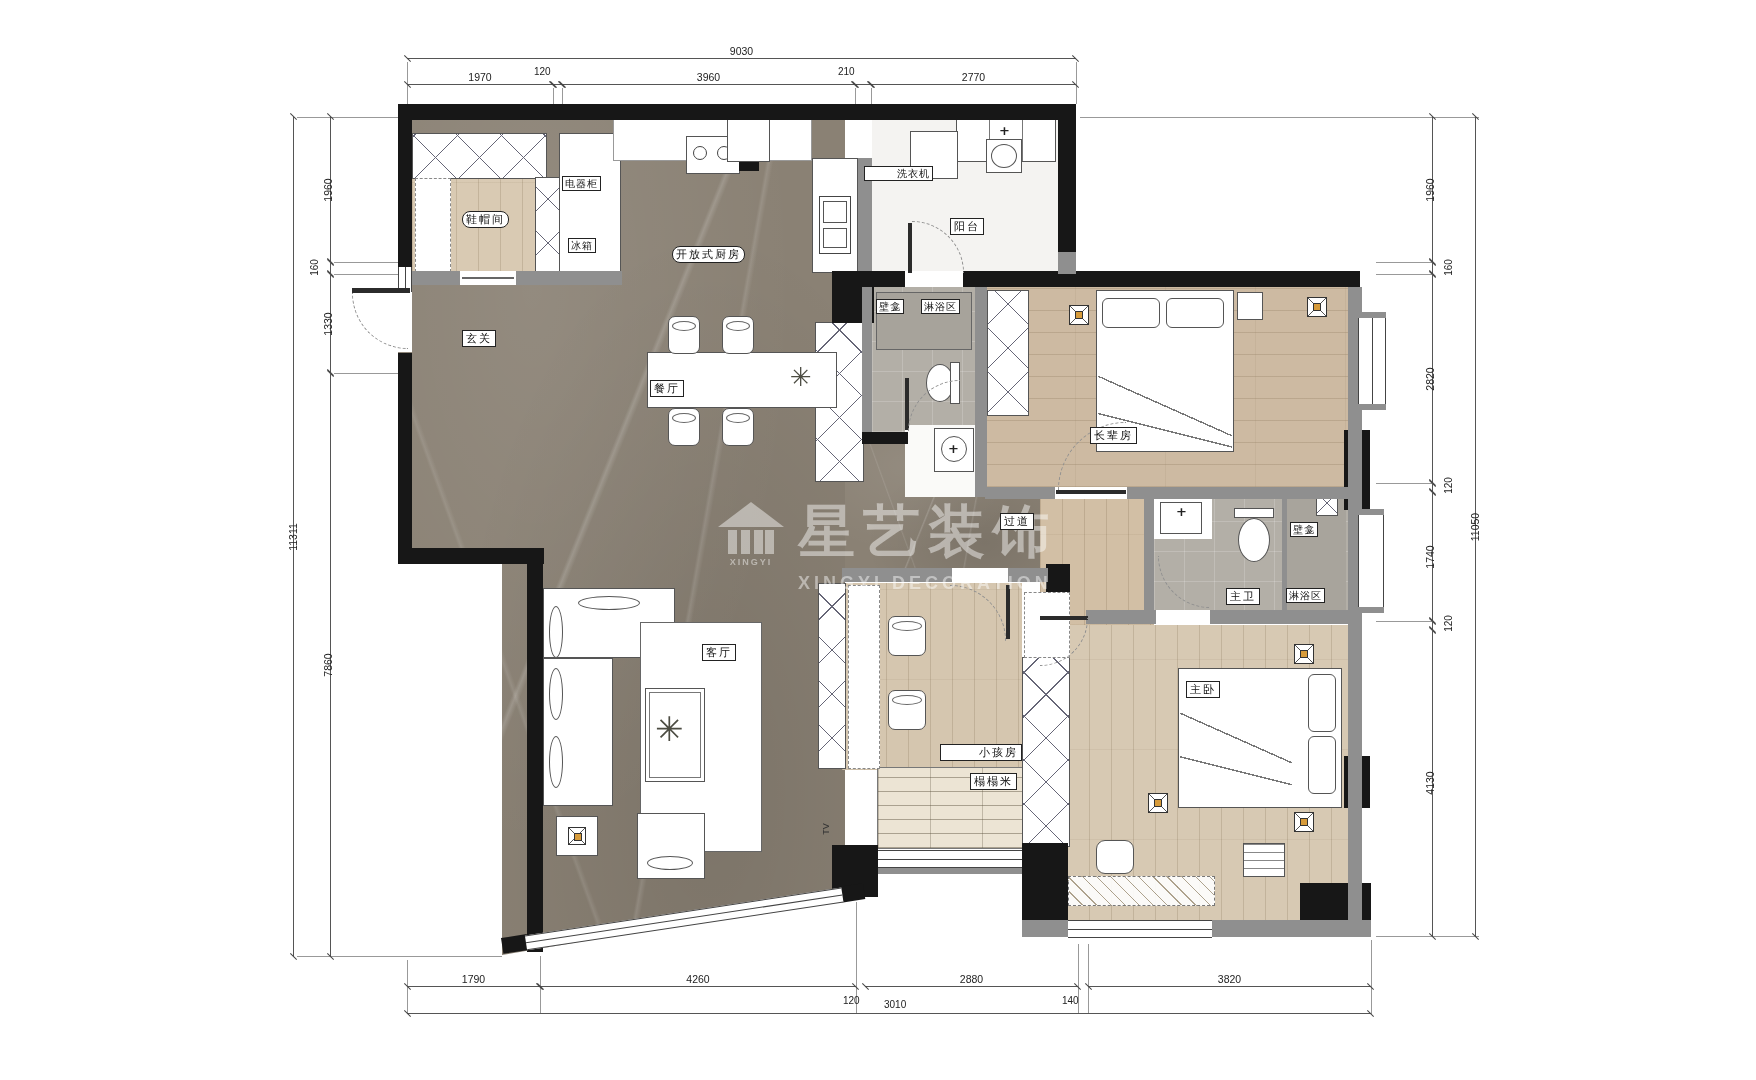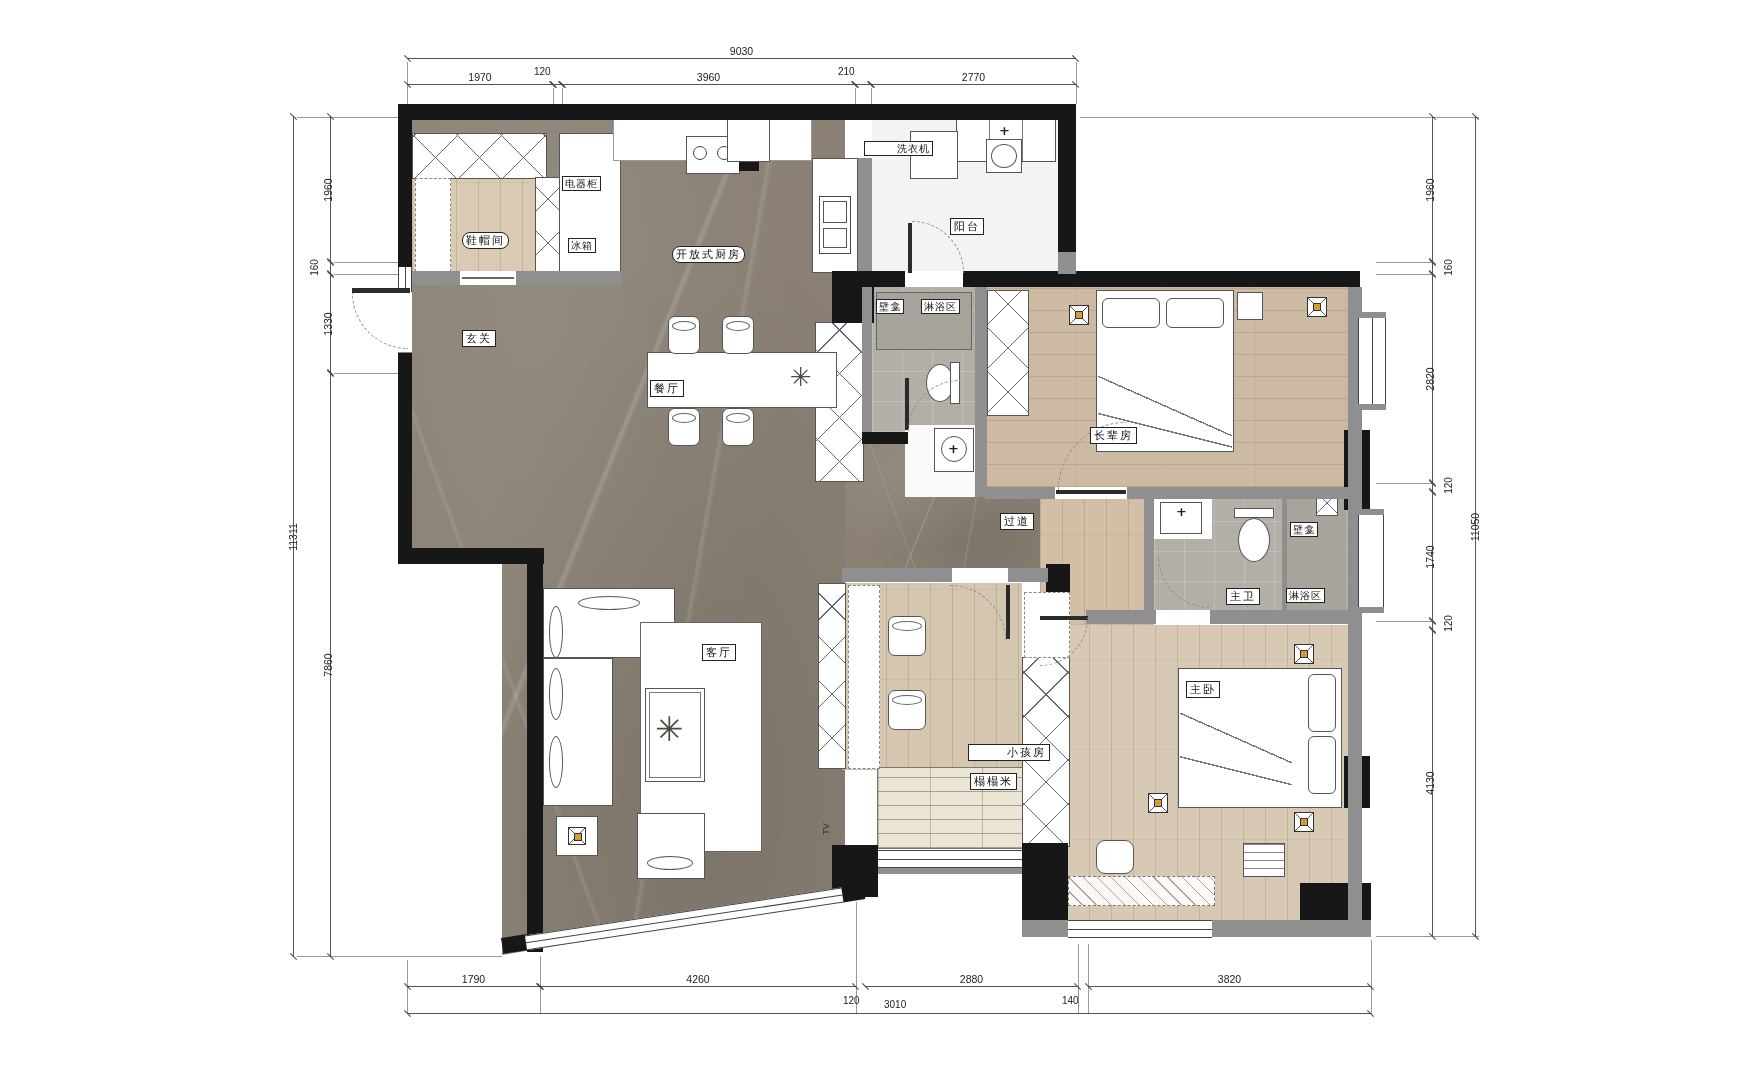--- a/index.html
+++ b/index.html
@@ -359,34 +359,45 @@
   <div class="arc arc-tl" style="left:908px;top:380px;width:52px;height:52px;"></div>
   <div class="leaf" style="left:1056px;top:490px;width:70px;height:4px;"></div>
   <div class="arc arc-tl" style="left:1058px;top:422px;width:68px;height:68px;"></div>
   <div class="gap" style="left:952px;top:568px;width:54px;height:14px;"></div>
   <div class="leaf" style="left:1006px;top:585px;width:4px;height:54px;"></div>
   <div class="arc arc-tr" style="left:950px;top:585px;width:56px;height:56px;"></div>
   <div class="leaf" style="left:1040px;top:616px;width:48px;height:4px;"></div>
   <div class="arc arc-br" style="left:1040px;top:618px;width:48px;height:48px;"></div>
   <div class="arc arc-bl" style="left:1158px;top:556px;width:52px;height:52px;"></div>
 
-
-  <div class="lbl" style="left:462px;top:232px;border-radius:8px;">鞋帽间</div>
+  <div class="wmark" style="left:718px;top:494px;width:420px;height:110px;">
+    <div class="wm-logo" style="left:0;top:8px;width:66px;">
+      <div class="wm-roof"></div>
+      <div class="wm-base"></div>
+      <div class="wm-cap">XINGYI</div>
+    </div>
+    <div style="position:absolute;left:80px;top:0;">
+      <div class="wm-cn">星艺装饰</div>
+      <div class="wm-en">XINGYI  DECORATION</div>
+    </div>
+  </div>
+
+  <div class="lbl" style="left:462px;top:211px;border-radius:8px;">鞋帽间</div>
   <div class="lbl lbl-s" style="left:562px;top:176px;">电器柜</div>
   <div class="lbl lbl-s" style="left:568px;top:238px;">冰箱</div>
   <div class="lbl" style="left:672px;top:246px;border-radius:8px;">开放式厨房</div>
   <div class="lbl" style="left:462px;top:330px;">玄关</div>
   <div class="lbl" style="left:650px;top:380px;">餐厅</div>
   <div class="lbl" style="left:702px;top:644px;">客厅</div>
-  <div class="lbl lbl-s" style="left:864px;top:141px;padding-left:32px;">洗衣机</div>
+  <div class="lbl lbl-s" style="left:864px;top:166px;padding-left:32px;">洗衣机</div>
   <div class="lbl" style="left:950px;top:218px;">阳台</div>
   <div class="lbl lbl-s" style="left:876px;top:299px;">壁龛</div>
   <div class="lbl lbl-s" style="left:921px;top:299px;">淋浴区</div>
   <div class="lbl" style="left:1090px;top:419px;margin-top:8px;">长辈房</div>
   <div class="lbl" style="left:1000px;top:513px;">过道</div>
   <div class="lbl" style="left:1226px;top:588px;">主卫</div>
   <div class="lbl lbl-s" style="left:1290px;top:522px;">壁龛</div>
   <div class="lbl lbl-s" style="left:1286px;top:588px;">淋浴区</div>
-  <div class="lbl" style="left:968px;top:744px;padding-left:38px;">小孩房</div>
+  <div class="lbl" style="left:940px;top:744px;padding-left:38px;">小孩房</div>
   <div class="lbl" style="left:970px;top:773px;">榻榻米</div>
   <div class="lbl" style="left:1186px;top:681px;">主卧</div>
 
 </div>
 
 </body></html>

